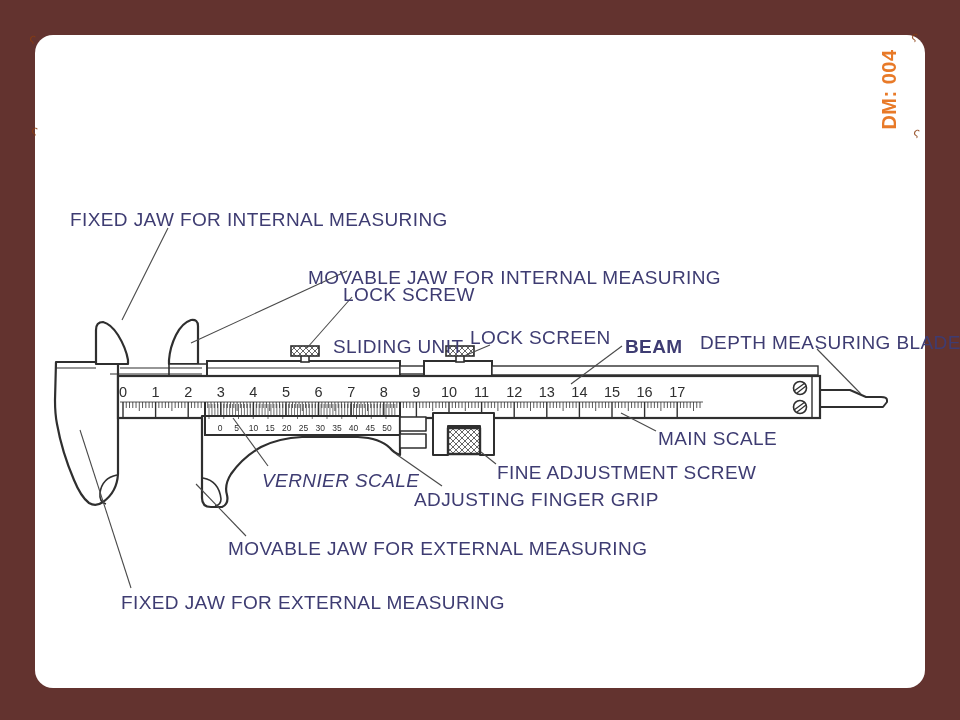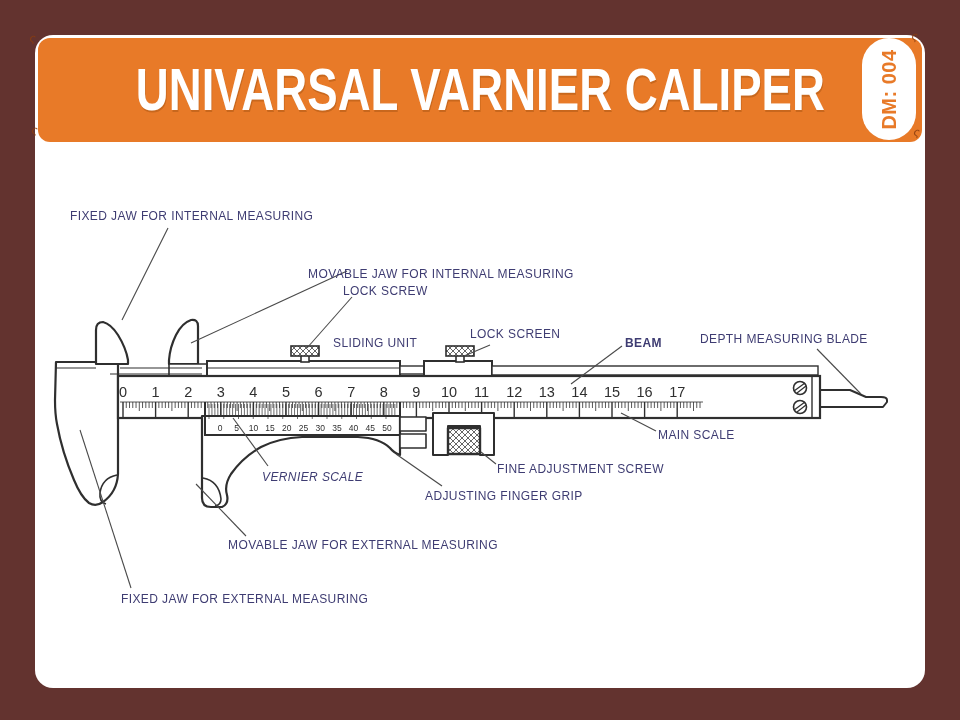--- a/index.html
+++ b/index.html
@@ -38,34 +38,31 @@
   .badge span{
     transform:rotate(-90deg);white-space:nowrap;
     color:var(--orange);font-weight:700;font-size:20px;letter-spacing:.5px;
   }
   .staple{
     position:absolute;color:#8a3d10;font-size:12px;line-height:1;
     transform:rotate(20deg);opacity:.85;
   }
   .diagram-svg{position:absolute;left:0;top:0;}
   .lbl{
-    position:absolute;font-size:12px;letter-spacing:.4px;
+    position:absolute;font-size:19px;letter-spacing:.4px;
     color:var(--label);white-space:nowrap;
   }
 </style>
 </head>
 <body>
 
 <div class="canvas">
 
   <div class="panel"></div>
 
-  <div class="header">
-    <div class="title">UNIVARSAL VARNIER CALIPER</div>
-  </div>
 
   <span class="staple" style="left:30px;top:32px;">ς</span>
   <span class="staple" style="left:32px;top:124px;">ς</span>
   <span class="staple" style="left:912px;top:30px;">ς</span>
   <span class="staple" style="left:914px;top:126px;">ς</span>
 
   <div class="badge">
     <span>DM: 004</span>
   </div>
 
@@ -445,17 +442,17 @@
   <div class="lbl" style="left:70px;top:209px;">FIXED JAW FOR INTERNAL MEASURING</div>
   <div class="lbl" style="left:308px;top:255px;margin-top:12px;">MOVABLE JAW FOR INTERNAL MEASURING</div>
   <div class="lbl" style="left:343px;top:284px;">LOCK SCREW</div>
   <div class="lbl" style="left:333px;top:336px;">SLIDING UNIT</div>
   <div class="lbl" style="left:470px;top:327px;">LOCK SCREEN</div>
   <div class="lbl" style="left:625px;top:336px;font-weight:bold;">BEAM</div>
   <div class="lbl" style="left:700px;top:332px;">DEPTH MEASURING BLADE</div>
   <div class="lbl" style="left:658px;top:428px;">MAIN SCALE</div>
   <div class="lbl" style="left:262px;top:470px;font-style:italic;">VERNIER SCALE</div>
   <div class="lbl" style="left:497px;top:462px;">FINE ADJUSTMENT SCREW</div>
-  <div class="lbl" style="left:414px;top:489px;margin-left:11px;">ADJUSTING FINGER GRIP</div>
+  <div class="lbl" style="left:414px;top:489px;">ADJUSTING FINGER GRIP</div>
   <div class="lbl" style="left:228px;top:538px;">MOVABLE JAW FOR EXTERNAL MEASURING</div>
   <div class="lbl" style="left:121px;top:592px;">FIXED JAW FOR EXTERNAL MEASURING</div>
 
 </div>
 
 </body></html>

